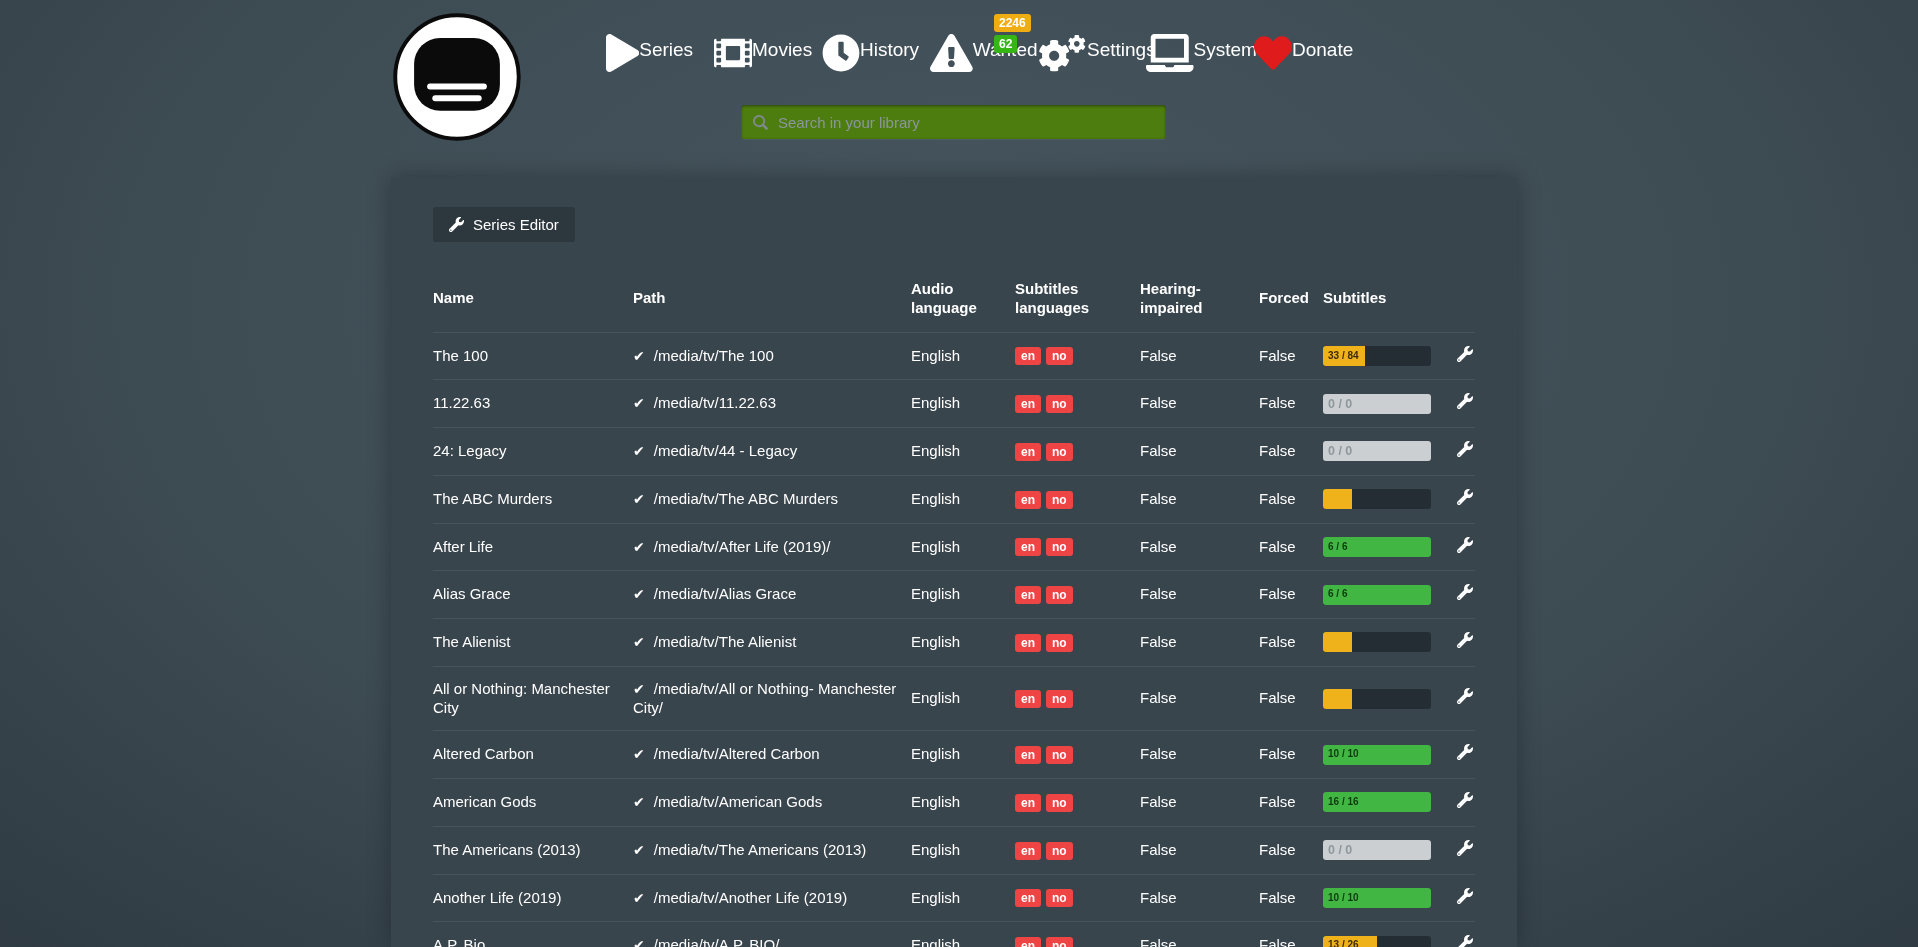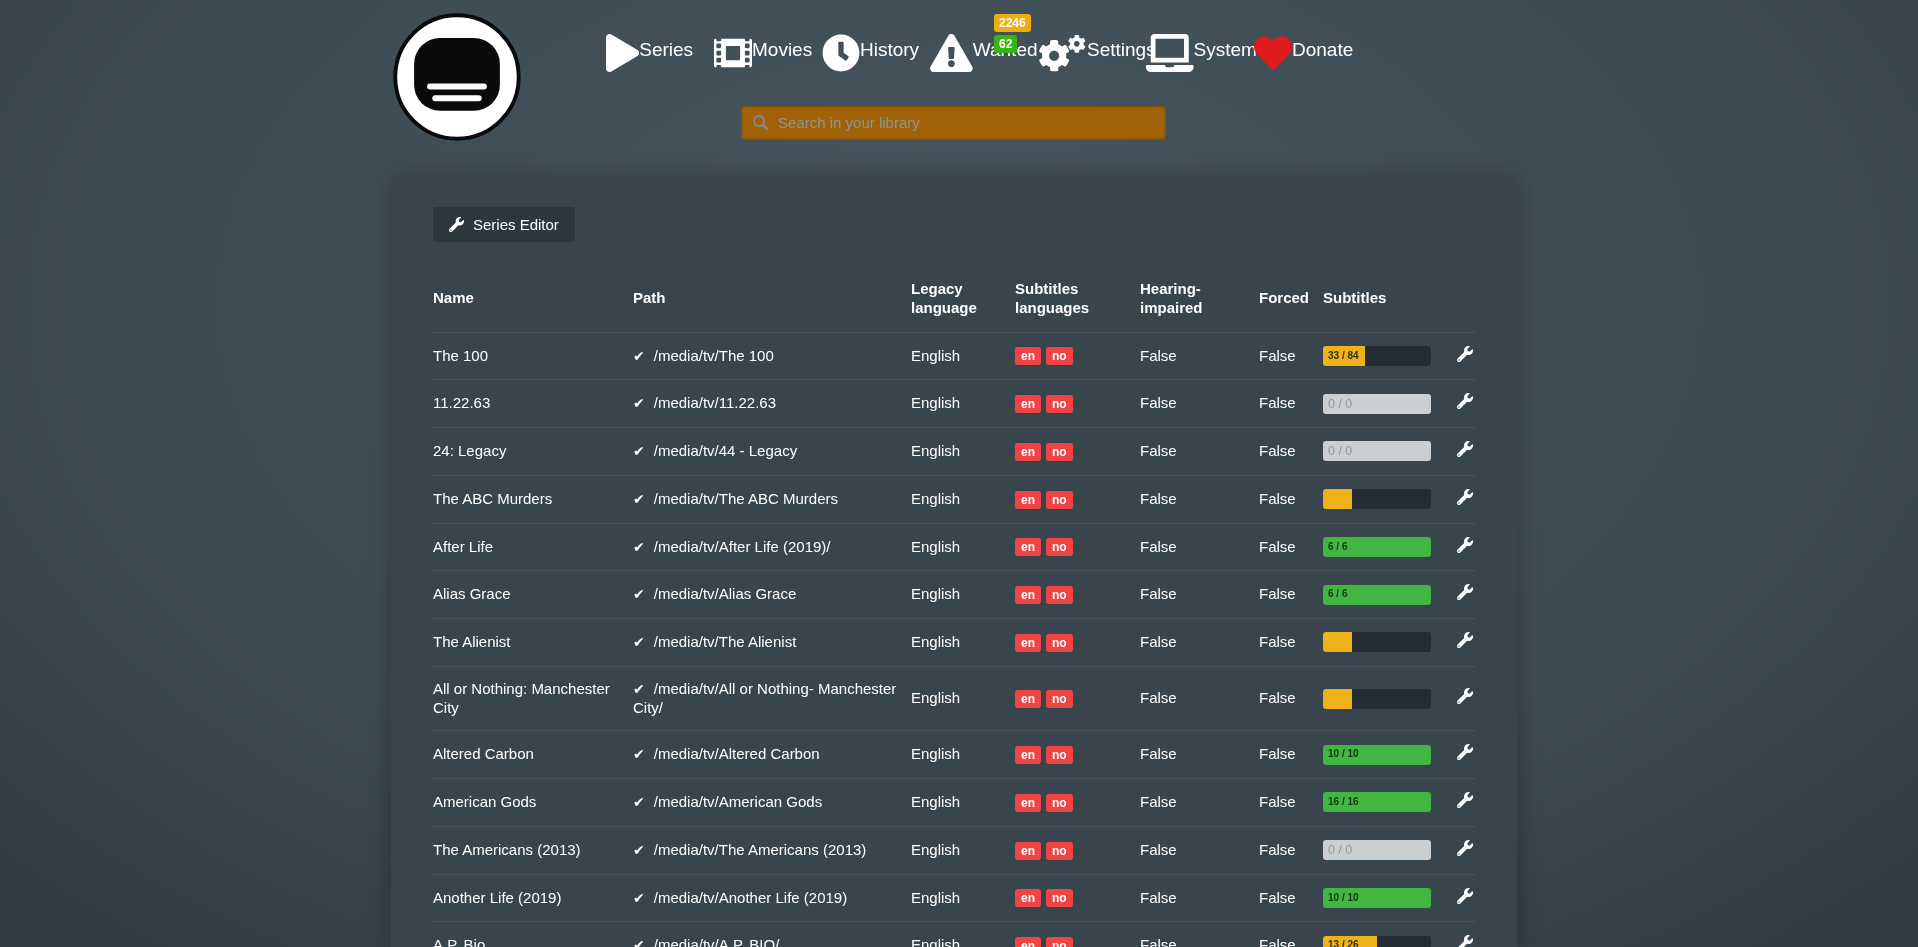--- a/index.html
+++ b/index.html
@@ -22,21 +22,21 @@
   .nav-icon svg { height:38px; fill:#ffffff; }
   .nav-item-donate .nav-icon svg { fill:#e01b1b; }
   .nav-label { font-size:19px; margin-top:4px; color:#fff; white-space:nowrap; }
 
   .nav-badges { position:absolute; top:-10px; left:64px; display:flex; flex-direction:column; gap:3px; align-items:flex-start; z-index:3; }
   .badge { font-size:12px; font-weight:bold; padding:3px 5px; border-radius:3px; color:#fff; line-height:1; }
   .badge.warning { background:#f0ad12; }
   .badge.success { background:#35b615; }
 
   .searchbar { position:absolute; left:741px; top:105px; width:425px; height:34px;
-    background:#a16207; border-radius:3px; display:flex; align-items:center; padding:0 12px;
+    background:#4d7c0f; border-radius:3px; display:flex; align-items:center; padding:0 12px;
     box-shadow: inset 0 1px 3px rgba(0,0,0,.45), 0 1px 0 rgba(255,255,255,.06); }
   .searchbar svg { width:15px; height:15px; fill:#7f8a90; margin-right:10px; flex:none; }
   .searchbar input { background:transparent; border:none; outline:none; color:#cfd6da; font-size:15px; width:100%; font-family:inherit; }
   .searchbar input::placeholder { color:#8b969c; }
 
   
   .panel { position:absolute; left:391px; top:177px; width:1126px; height:770px;
     background:#39454d; padding:30px 42px 0 42px; overflow:hidden;
     box-shadow:0 0 22px rgba(0,0,0,.28); }
 
@@ -59,21 +59,21 @@
 
   .progress { width:108px; height:20px; background:#242d33; border-radius:3px;
     overflow:hidden; position:relative; }
   .progress-fill { height:100%; display:flex; align-items:center; padding:9px 5px;
     font-size:10px; font-weight:bold; white-space:nowrap; overflow:hidden; }
   .progress-fill.partial { background:#efb21a; color:#3a2d07; }
   .progress-fill.complete { background:#42b642; color:#0f3a10; }
   .progress.empty { background:#cbcfd1; }
   .progress .progress-label { display:none; }
   .progress.empty .progress-label { display:block; position:absolute; left:5px; top:0;
-    line-height:20px; font-size:12.5px; font-weight:normal; color:#8f989d; }
+    line-height:20px; font-size:12.5px; font-weight:bold; color:#8f989d; }
 
   .wrench-action { cursor:pointer; display:inline-block; }
   .wrench-action svg { width:16px; height:16px; fill:#fff; }
 </style>
 </head>
 <body>
 
 <div class="header">
 
   <div class="logo">
@@ -185,21 +185,21 @@
         <col style="width:125px">
       <col style="width:119px">
         <col style="width:64px">
         <col style="width:112px">
         <col style="width:40px">
     </colgroup>
     <thead>
       <tr>
         <th>Name</th>
         <th>Path</th>
-        <th>Legacy language</th>
+        <th>Audio language</th>
         <th>Subtitles languages</th>
         <th>Hearing-impaired</th>
         <th>Forced</th>
         <th>Subtitles</th>
         <th></th>
       </tr>
     </thead>
     <tbody>
   <tr>
     <td><span>The 100</span></td>

